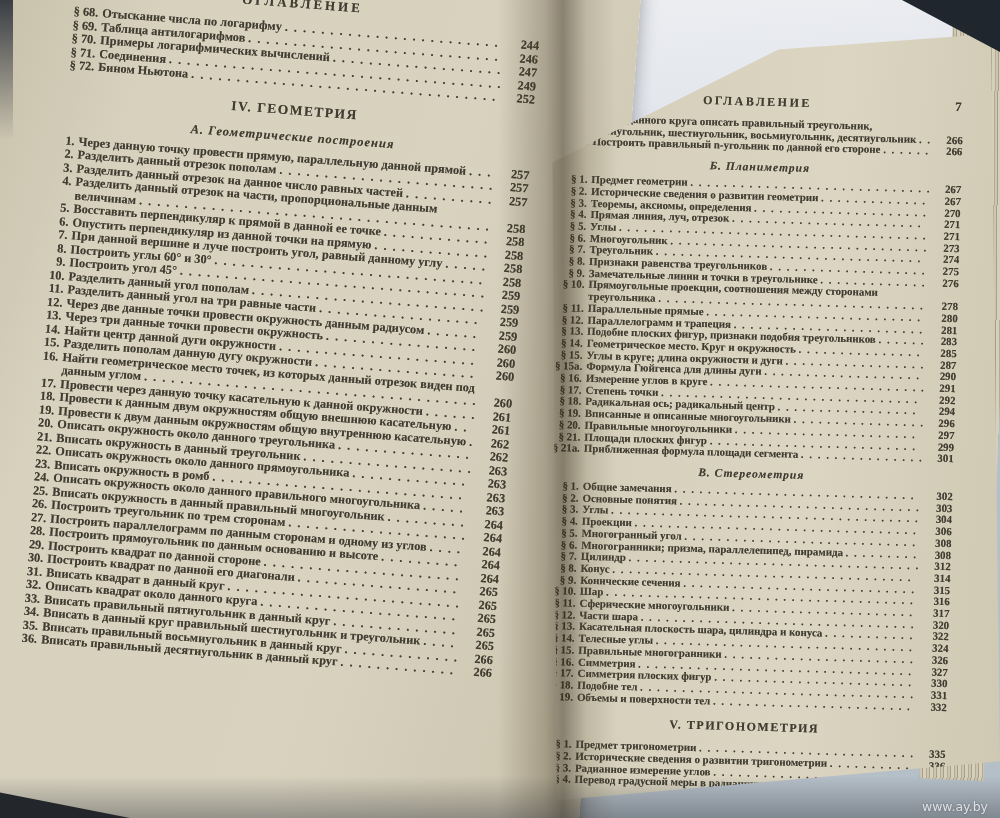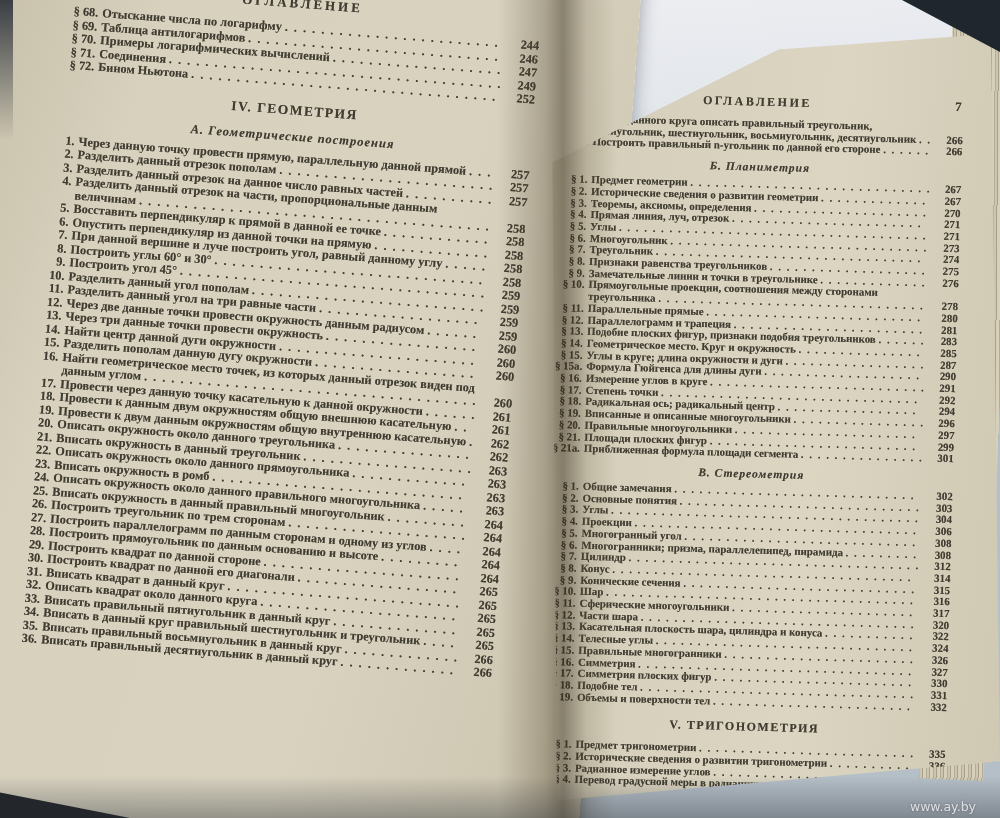--- a/index.html
+++ b/index.html
@@ -51,21 +51,21 @@
   .row{position:relative;padding:0 34px 0 26px;text-indent:-26px;font-size:12.3px;line-height:13.5px;}
   .row .num{display:inline-block;width:22px;padding-right:4px;text-indent:0;text-align:right;white-space:pre;}
   .row .dots{letter-spacing:1.5px;}
   .row .pg{position:absolute;right:0;bottom:0;width:32px;text-align:right;text-indent:0;}
   .sec-top .row{padding-left:40px;text-indent:-40px;}
   .sec-top .row .num{width:36px;}
   .rp-content .row{font-size:10.9px;line-height:11.7px;padding:0 30px 0 34px;text-indent:-34px;}
   .rp-content .row .num{width:30px;}
   .rp-content .row .pg{width:28px;}
   
-  .watermark{position:absolute;right:24px;bottom:4px;z-index:8;color:rgba(250,250,252,.8);
+  .watermark{position:absolute;right:12px;bottom:4px;z-index:8;color:rgba(250,250,252,.8);
              font-family:"DejaVu Sans",sans-serif;font-size:12.5px;text-shadow:0 0 2px rgba(70,75,85,.7);}
 </style>
 </head>
 <body>
 
 <div class="canvas">
   <div class="bg-bright"></div>
   <div class="fore-edge"></div>
 
   <div class="page page-left">

